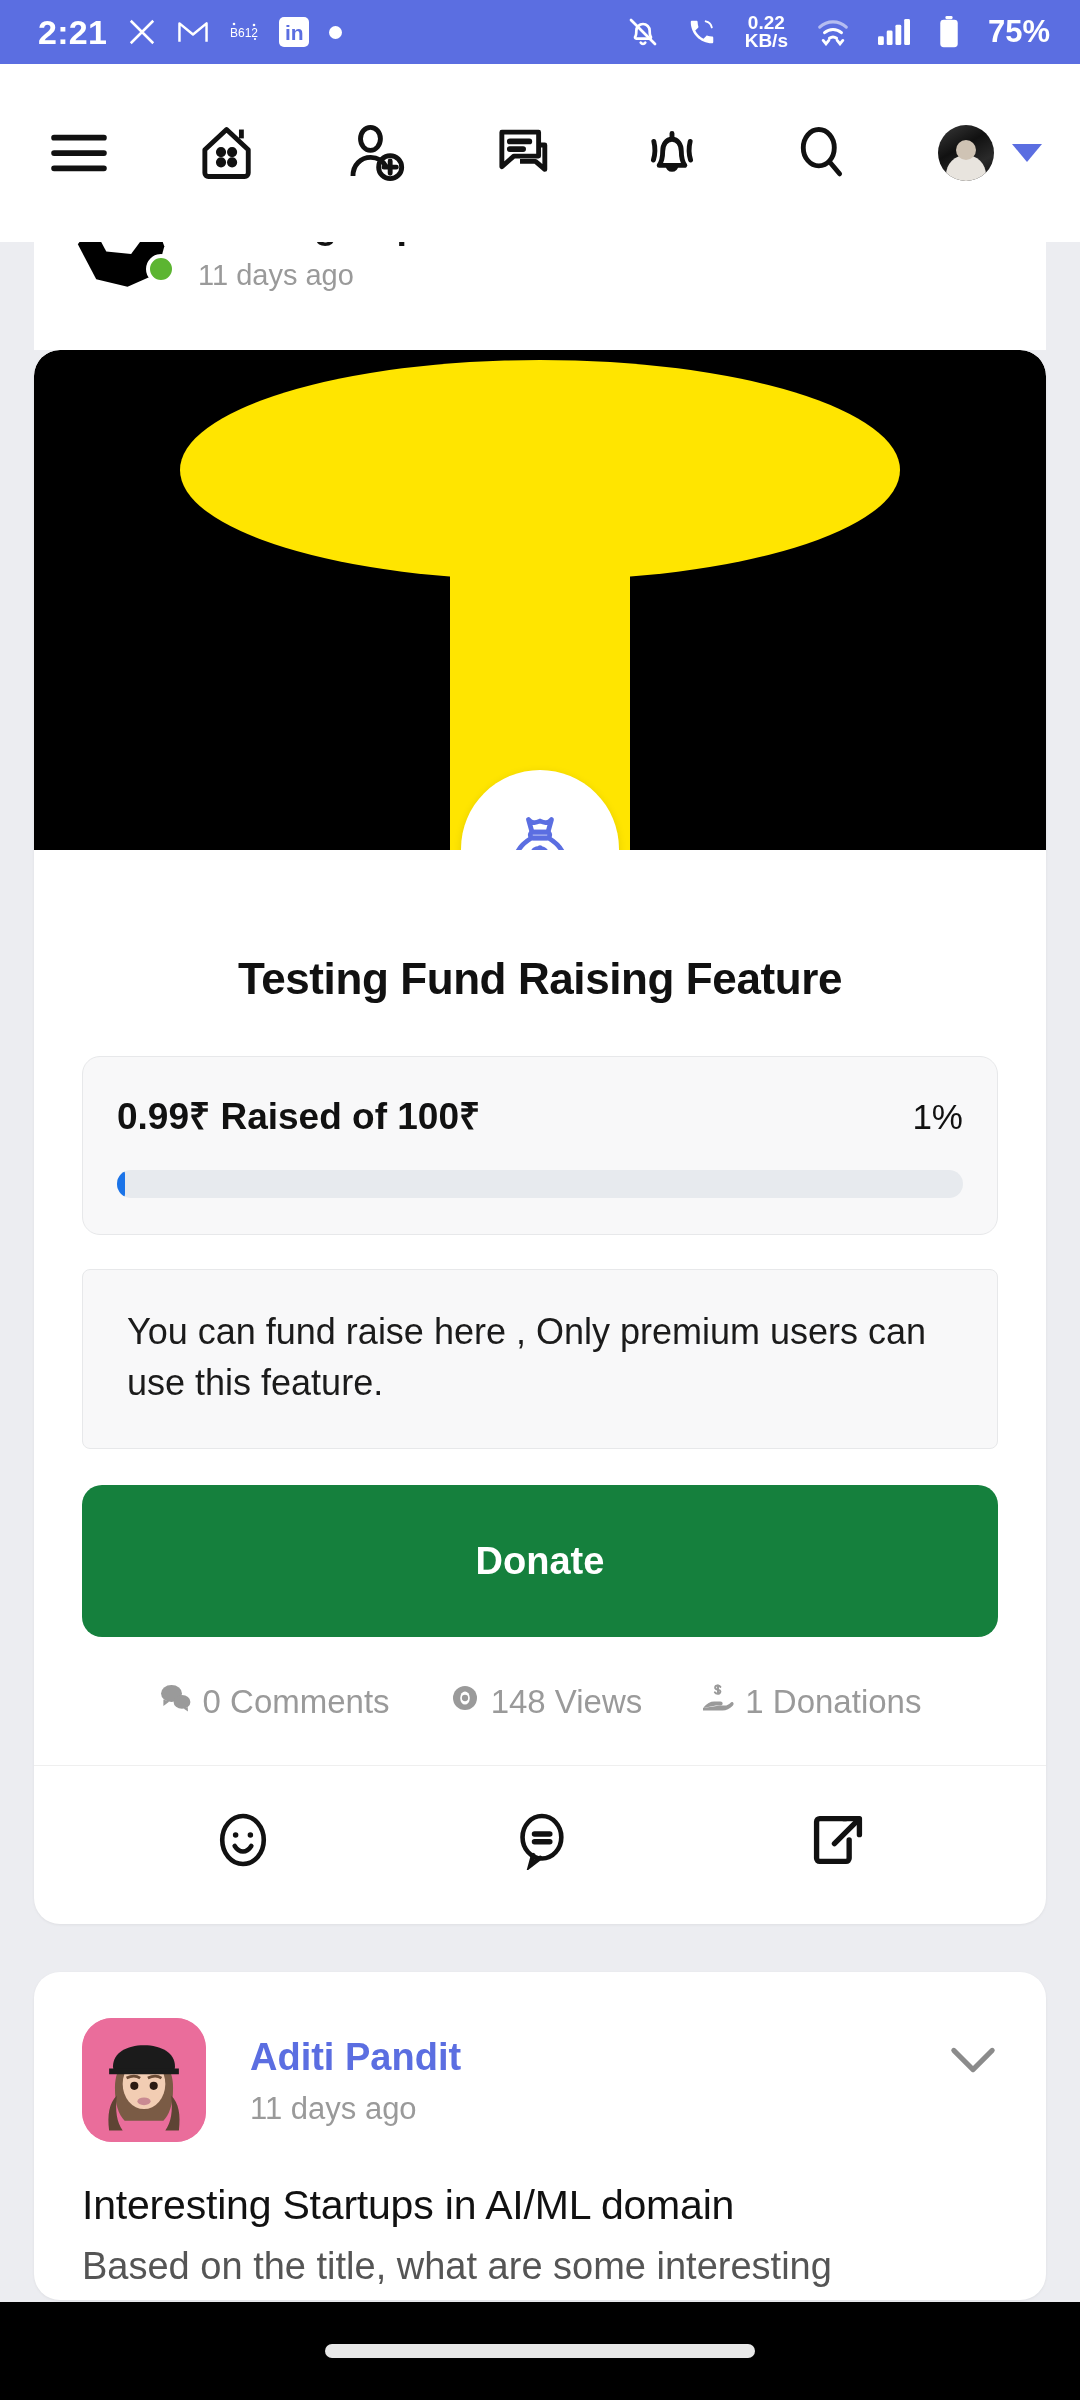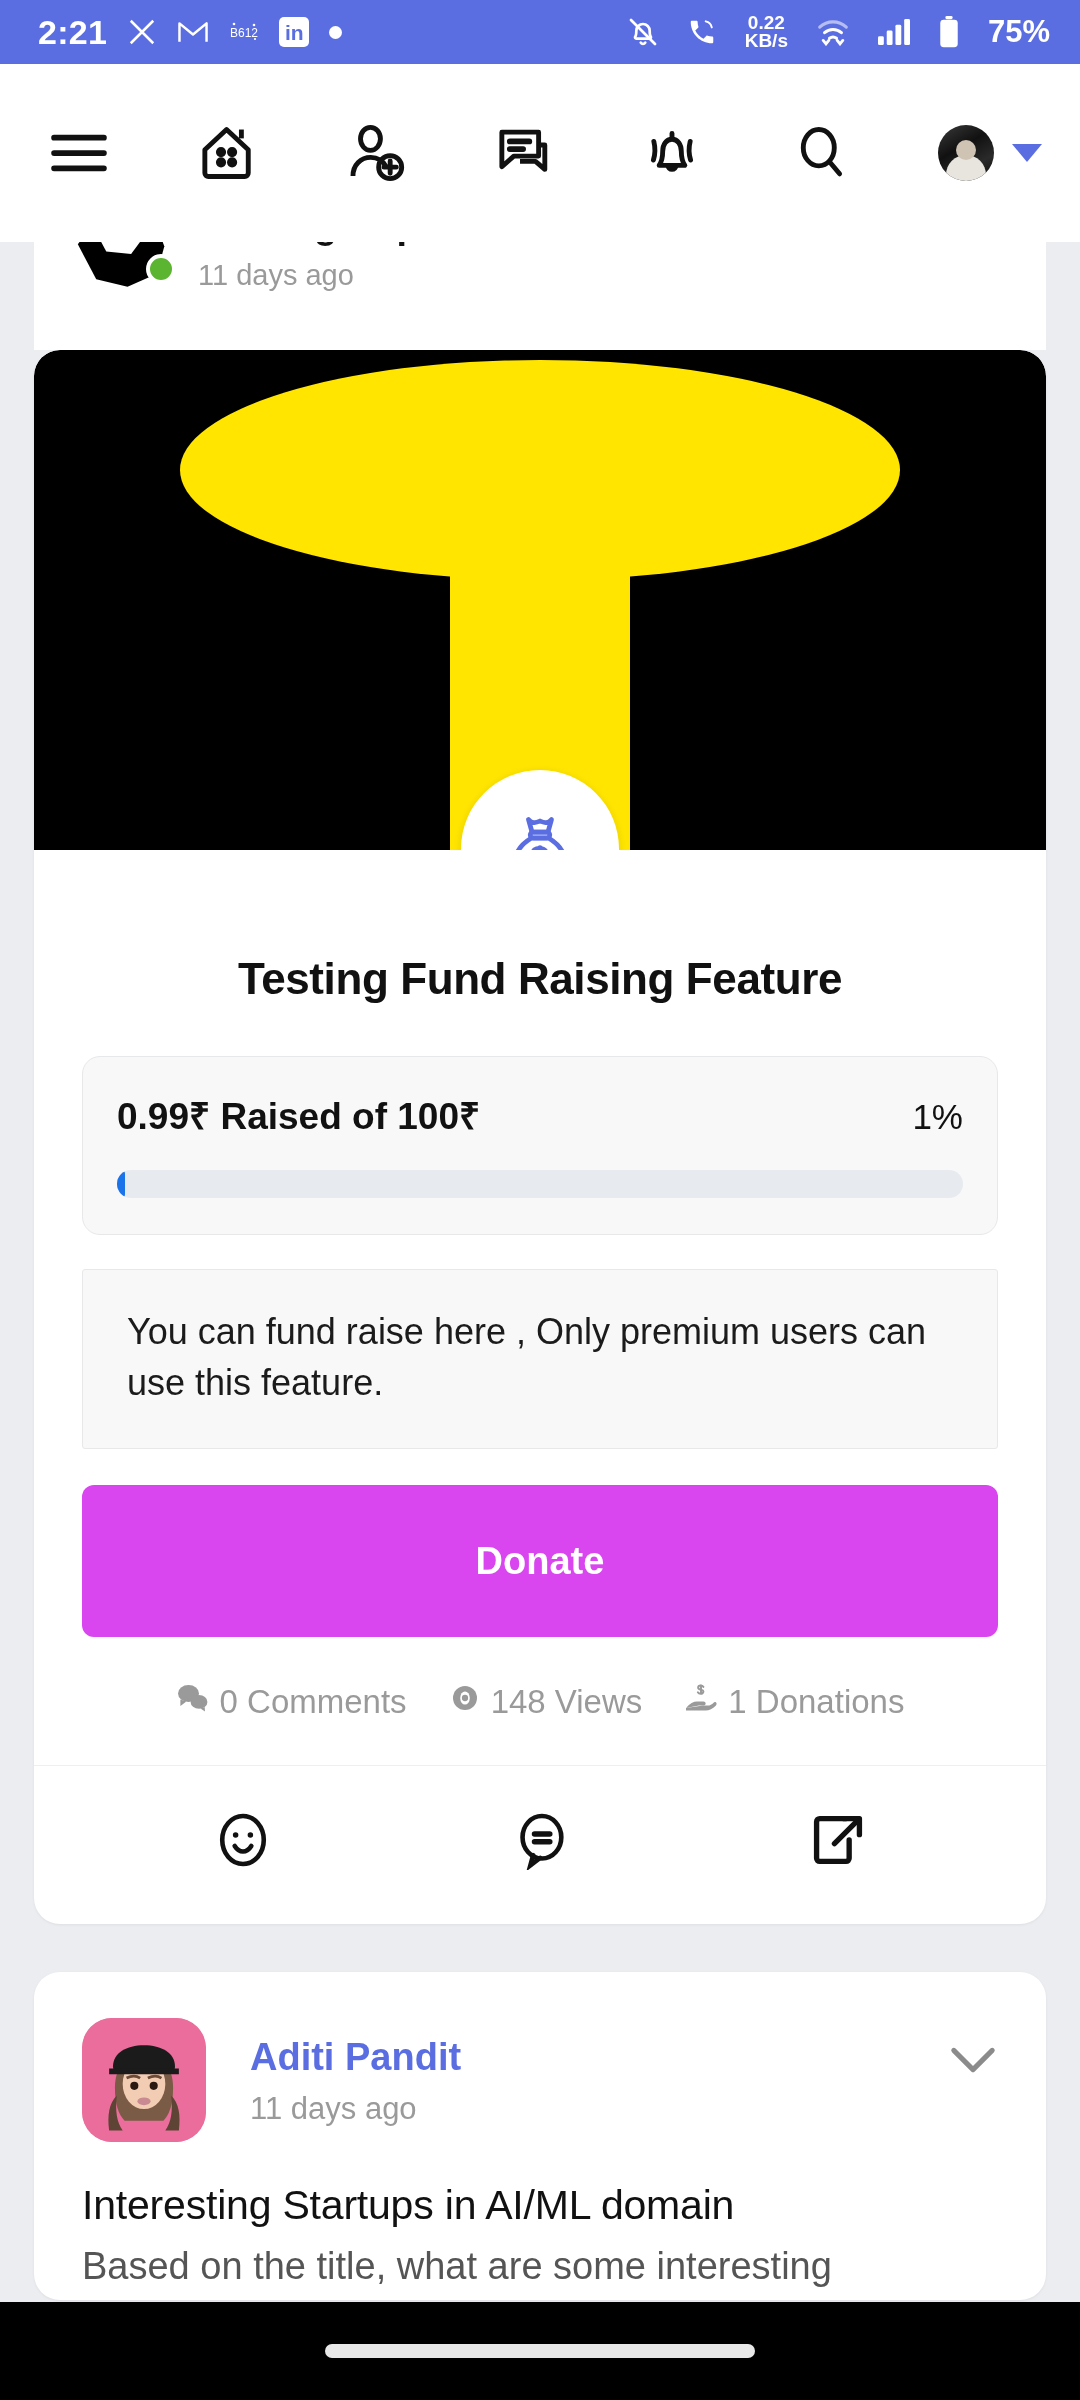--- a/index.html
+++ b/index.html
@@ -132,33 +132,33 @@
   }
   .prog-row{ display:flex; align-items:baseline; justify-content:space-between; }
   .prog-raised{ font-size:37px; font-weight:700; color:#111; }
   .prog-pct{ font-size:35px; color:#111; }
   .bar-track{
     margin-top:30px; height:28px; border-radius:14px; background:#E7EAEE; overflow:hidden;
   }
   .bar-fill{ height:100%; background:#1A73E8; border-radius:14px; }
 
   .desc-box{
-    margin-top:34px; border:1.5px solid #E7E8EA; border-radius:3px; background:#F8F8F9;
+    margin-top:34px; border:1.5px solid #E7E8EA; border-radius:8px; background:#F8F8F9;
     padding:36px 44px 40px 44px;
   }
   .desc-text{ font-size:36px; color:#1b1b1b; line-height:1.42; }
 
   .donate-btn{
-    margin-top:36px; width:100%; height:152px; border:none; border-radius:12px;
-    background:#d946ef; color:#fff; font-size:38px; font-weight:700;
+    margin-top:36px; width:100%; height:152px; border:none; border-radius:20px;
+    background:#15803d; color:#fff; font-size:38px; font-weight:700;
     font-family:"Liberation Sans",sans-serif; cursor:pointer;
   }
 
   .stats{
-    display:flex; align-items:flex-start; justify-content:center; gap:42px;
+    display:flex; align-items:flex-start; justify-content:center; gap:59px;
     padding:46px 0 44px 0; color:#9a9a9a; font-size:33px;
   }
   .stat{ display:flex; align-items:center; gap:10px; }
 
   .actions{
     border-top:1.5px solid #EFEFEF;
     display:flex; align-items:center; justify-content:space-around;
     padding:44px 60px 54px 60px;
   }
   .act{ display:flex;align-items:center;justify-content:center; cursor:pointer; }

